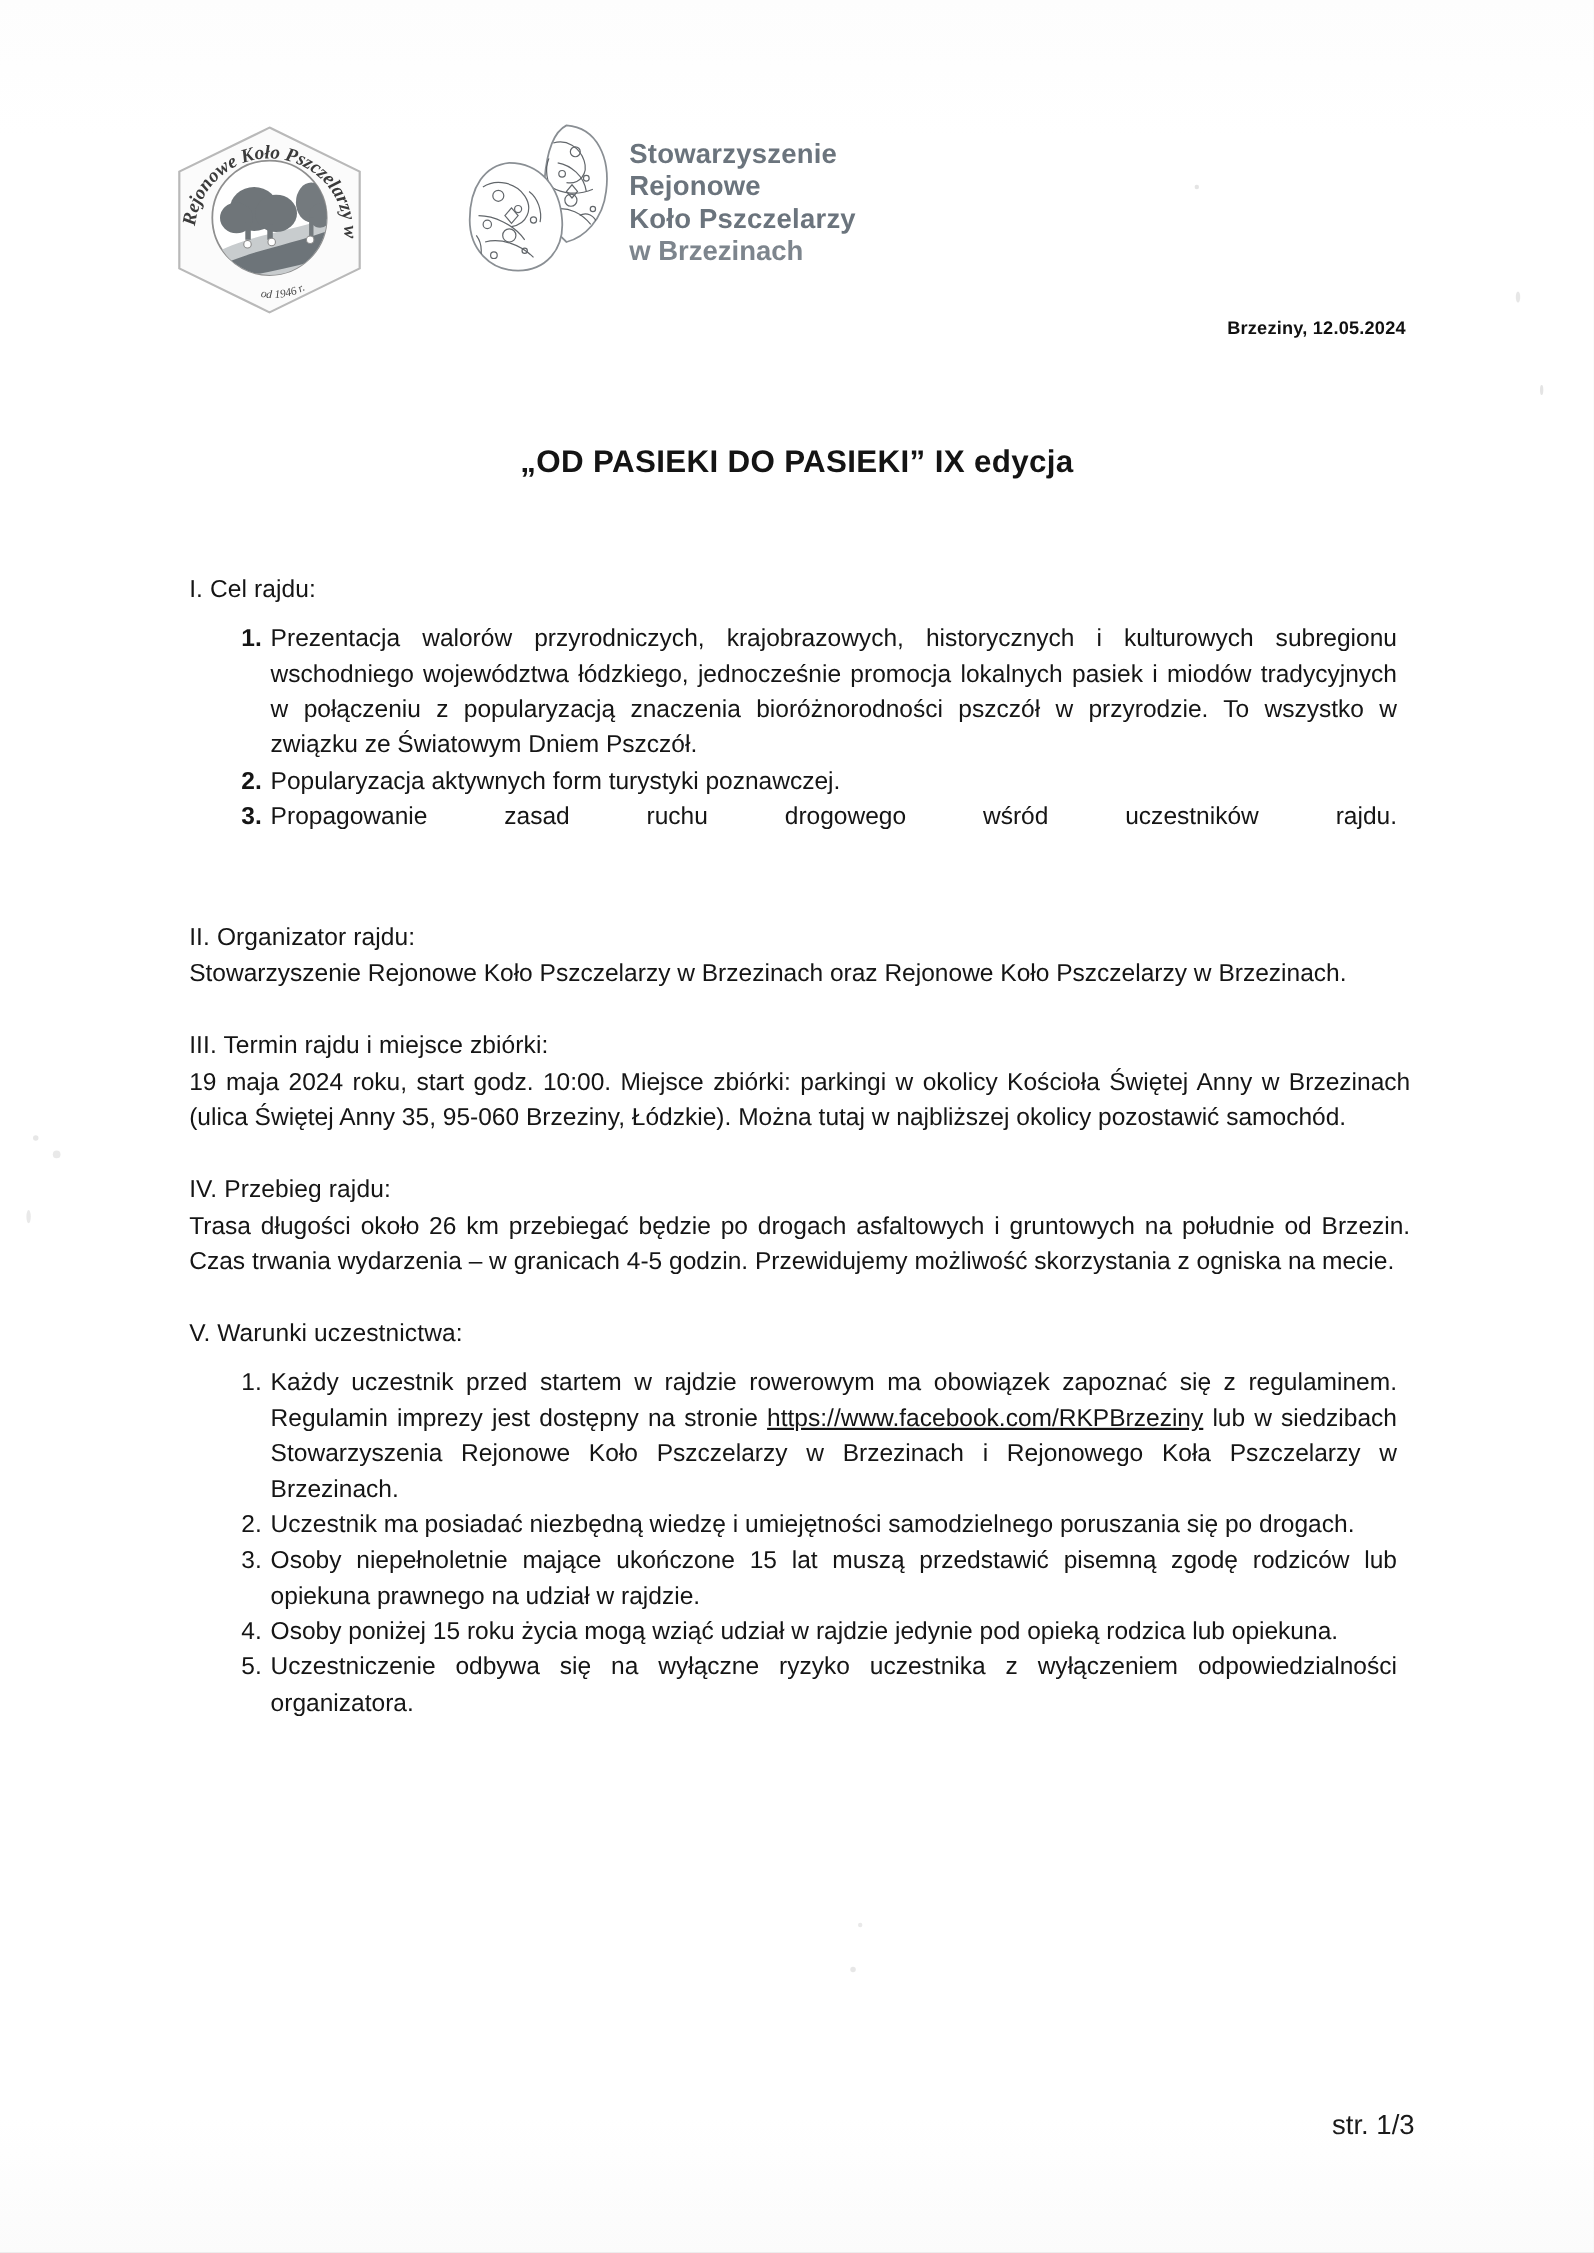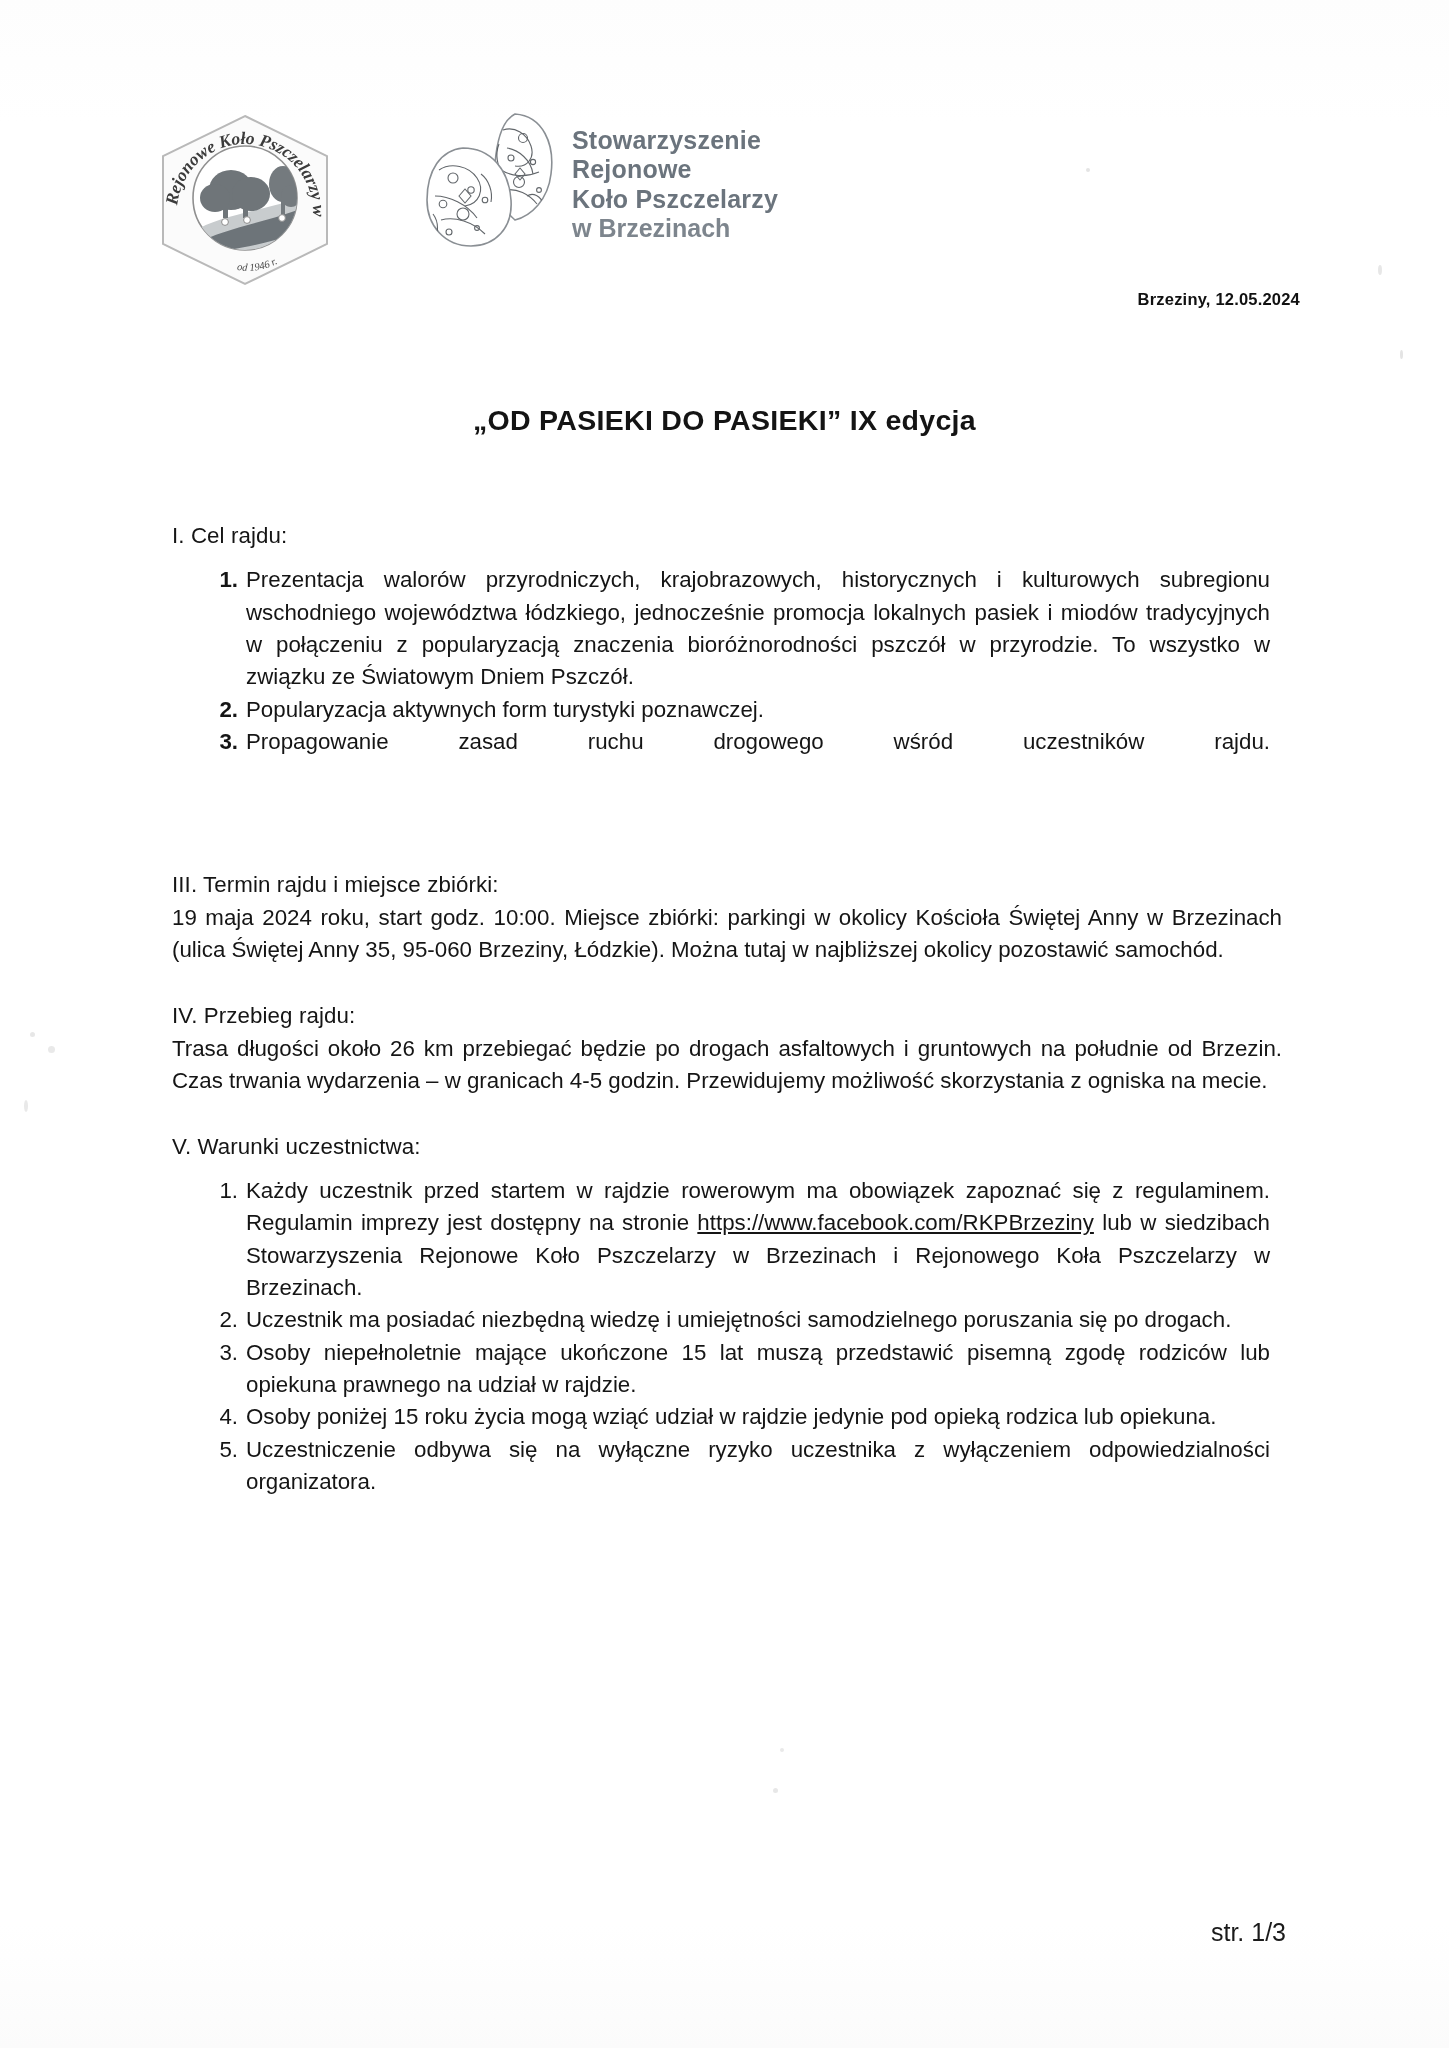--- a/index.html
+++ b/index.html
@@ -74,21 +74,21 @@
   }
   .logo-text .lt-light {
     font-weight: bold;
     font-size: 25px;
     display: block;
     color: #7d858d;
   }
 
   .date-line {
     position: absolute;
-    right: 149px;
+    right: 171px;
     top: 290px;
     font-size: 16.5px;
     font-weight: bold;
     color: #111;
     letter-spacing: .2px;
   }
 
   
   .doc-title {
     position: absolute;
@@ -314,20 +314,24 @@
       <div class="sec-head">I. Cel rajdu:</div>
       <ol class="num-list">
         <li><span>Prezentacja walorów przyrodniczych, krajobrazowych, historycznych i kulturowych  subregionu wschodniego województwa łódzkiego, jednocześnie promocja lokalnych pasiek i miodów tradycyjnych w połączeniu z popularyzacją znaczenia bioróżnorodności pszczół w przyrodzie. To wszystko w związku ze Światowym Dniem Pszczół.</span></li>
         <li><span>Popularyzacja aktywnych form turystyki poznawczej.</span></li>
         <li class="lastline-justify"><span>Propagowanie zasad ruchu drogowego wśród uczestników rajdu.</span></li>
       </ol>
     </div>
 
     <div class="sec-gap"></div>
 
+    <div class="section">
+      <div class="sec-head">II. Organizator rajdu:</div>
+      <p class="sec-body">Stowarzyszenie Rejonowe Koło Pszczelarzy w Brzezinach oraz Rejonowe Koło Pszczelarzy w Brzezinach.</p>
+    </div>
 
     <div class="sec-gap"></div>
 
     <div class="section">
       <div class="sec-head">III. Termin rajdu i miejsce zbiórki:</div>
       <p class="sec-body">19 maja 2024 roku, start godz. 10:00. Miejsce zbiórki: parkingi w okolicy Kościoła Świętej Anny w Brzezinach (ulica Świętej Anny 35, 95-060 Brzeziny, Łódzkie). Można tutaj w najbliższej okolicy pozostawić samochód.</p>
     </div>
 
     <div class="sec-gap"></div>
 

